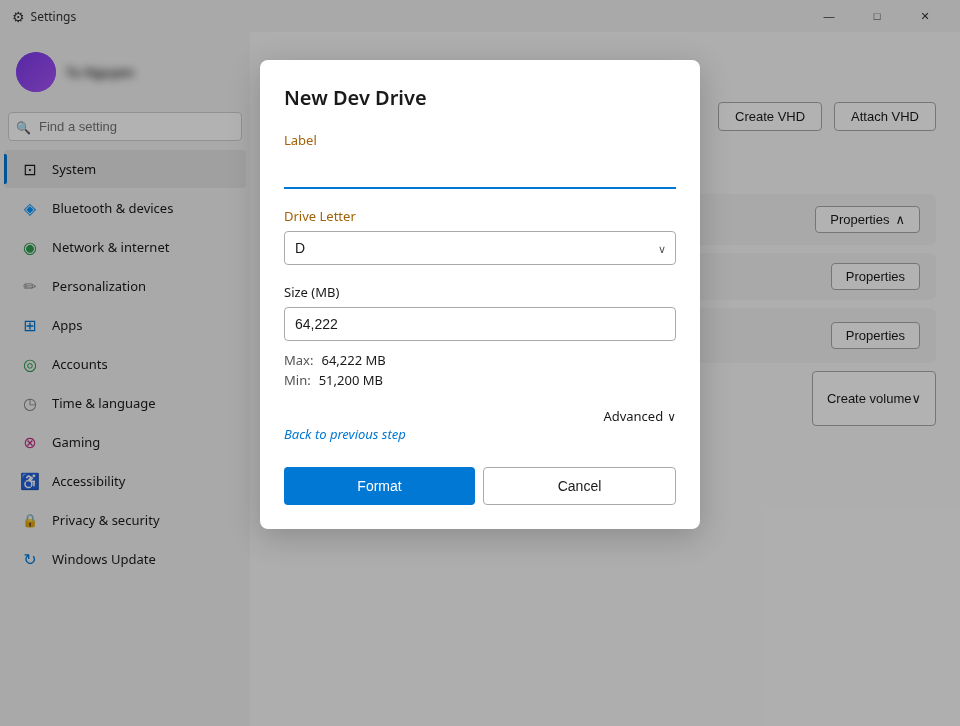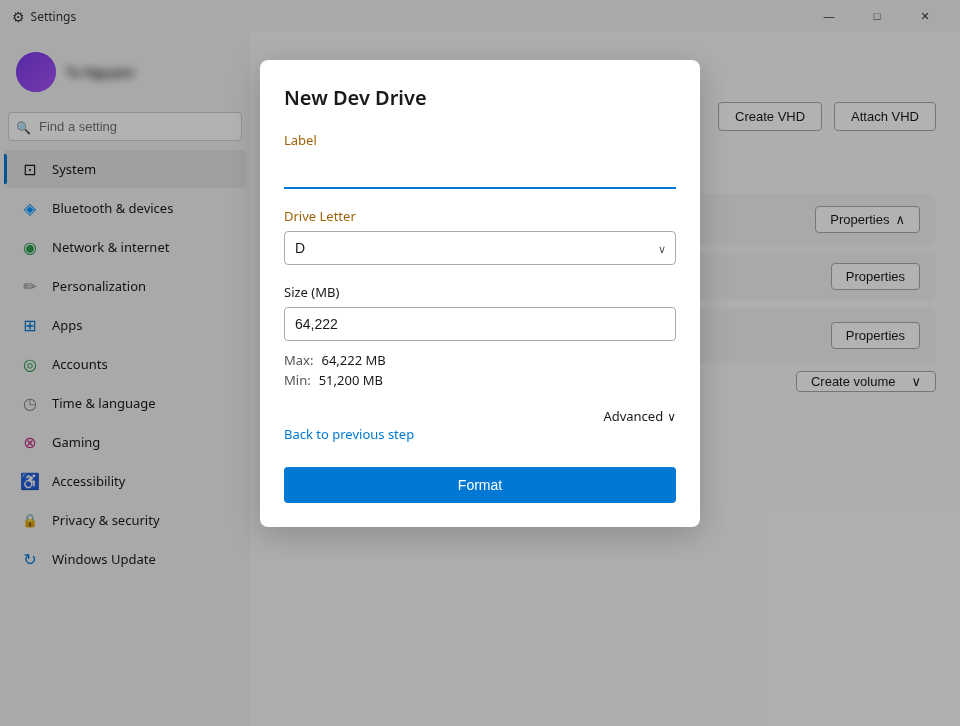--- a/index.html
+++ b/index.html
@@ -230,30 +230,30 @@
       margin-bottom: 8px;
       display: flex;
       align-items: center;
       justify-content: space-between;
     }
     .disk-info { font-size: 13px; color: #333; }
     .disk-label { font-weight: 500; }
     .disk-sub { font-size: 12px; color: #666; }
 
     .create-volume-btn {
-      padding: 2px 14px;
+      padding: 19px 14px;
       border: 1px solid #aaa;
       border-radius: 4px;
       background: white;
       font-size: 13px;
       cursor: pointer;
       color: #1a1a1a;
       display: flex;
       align-items: center;
-      gap: 16px;
+      gap: 0;
     }
 
     
     .modal-overlay {
       position: absolute;
       top: 0; left: 0; right: 0; bottom: 0;
       background: rgba(0,0,0,0.3);
       display: flex;
       align-items: flex-start;
       justify-content: center;
@@ -360,20 +360,21 @@
       cursor: pointer;
     }
 
     .back-link {
       font-size: 13px;
       color: #0078d4;
       cursor: pointer;
       text-decoration: none;
       margin-bottom: 24px;
       display: block;
+      font-style: italic;
     }
 
     .modal-actions {
       display: flex;
       gap: 8px;
       margin-top: 8px;
     }
     .modal-format-btn {
       flex: 1;
       padding: 10px;
@@ -573,15 +574,16 @@
       <span>Advanced</span>
       <span class="chevron-icon">∨</span>
     </div>
 
     
     <a class="back-link">Back to previous step</a>
 
     
     <div class="modal-actions">
       <button class="modal-format-btn">Format</button>
+      <button class="modal-cancel-btn">Cancel</button>
     </div>
   </div>
 </div>
 
 </body></html>

